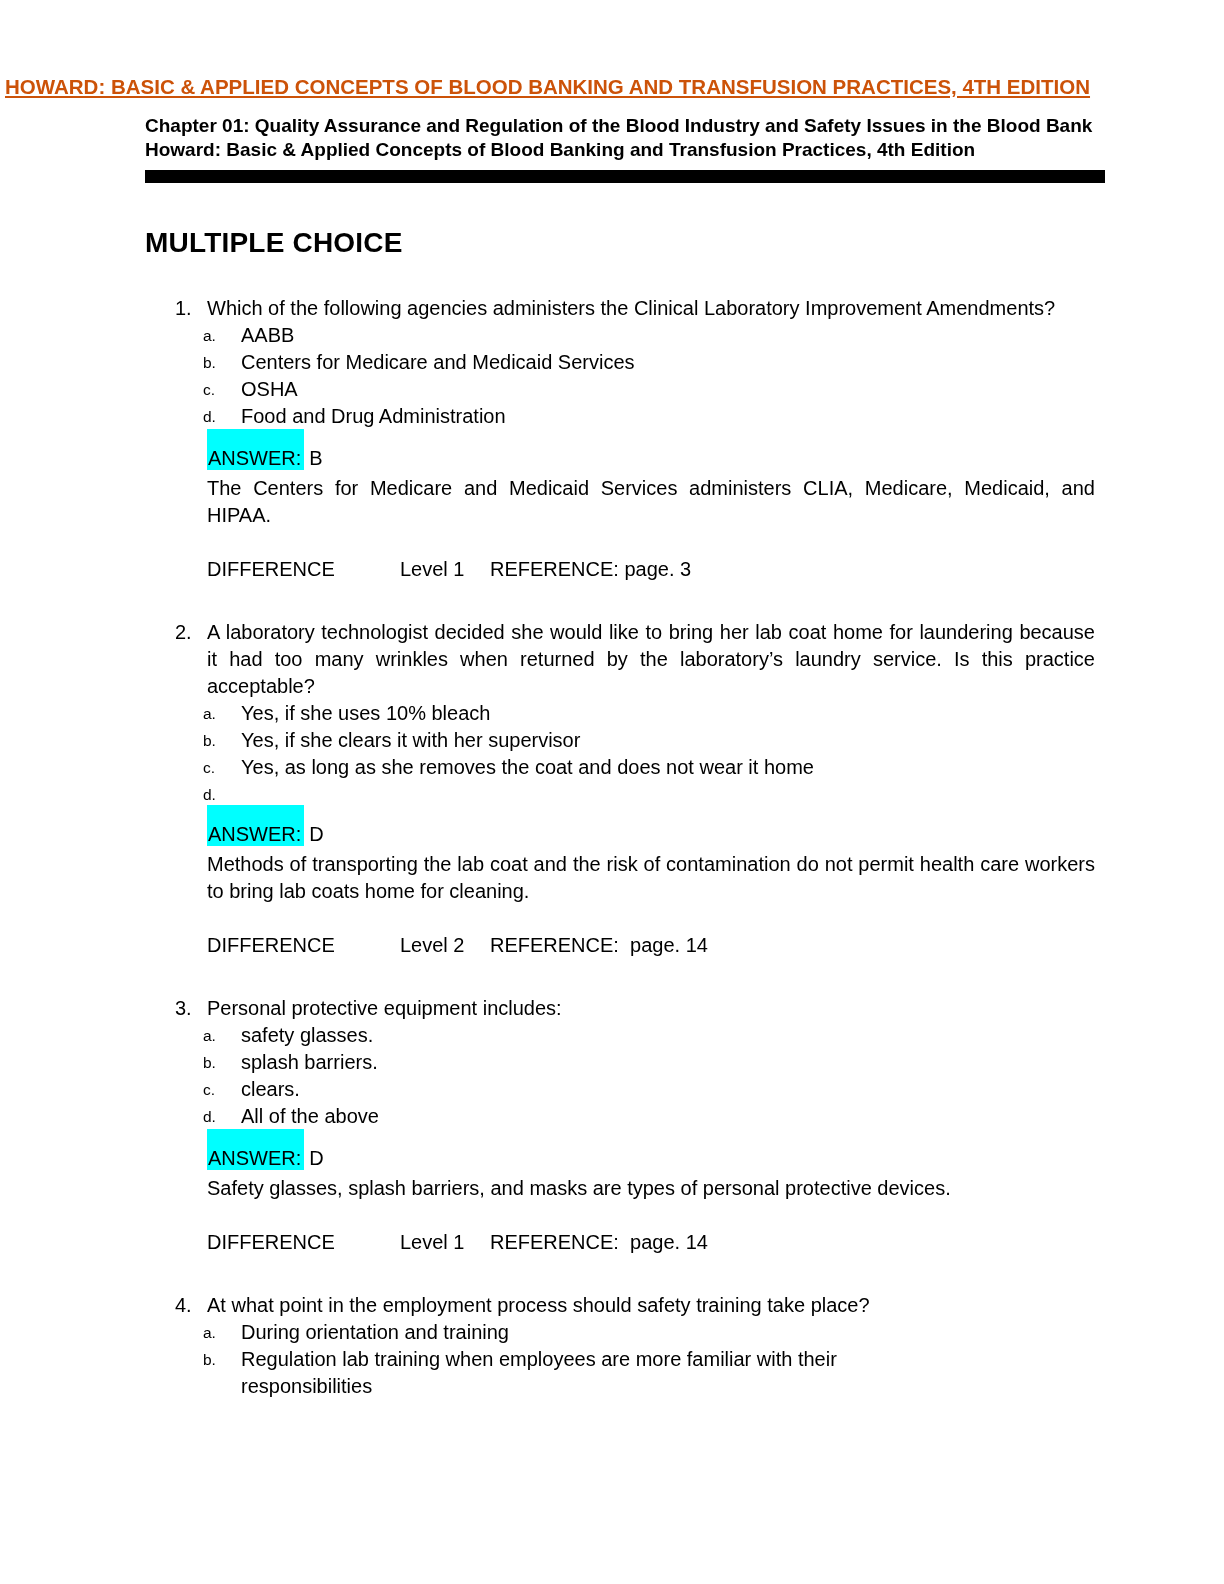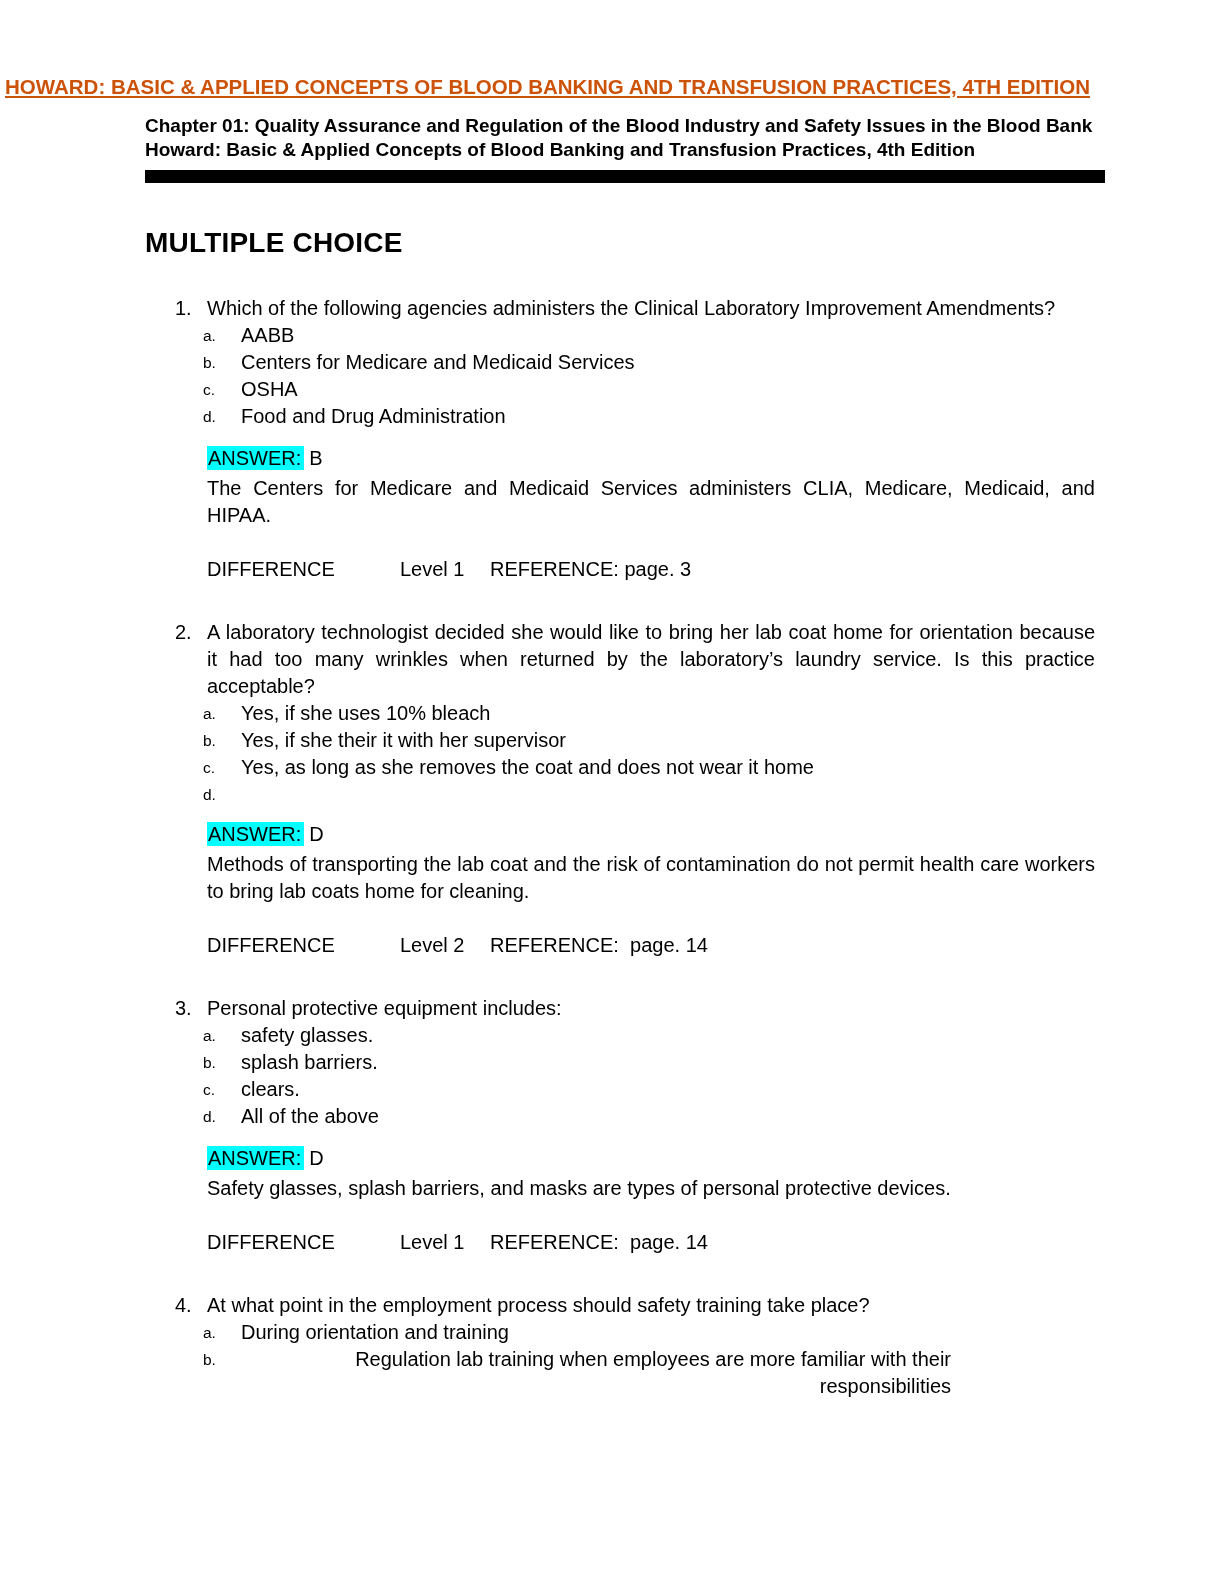--- a/index.html
+++ b/index.html
@@ -48,25 +48,25 @@
   .qnum { width: 32px; flex: 0 0 32px; }
   .qbody { width: 888px; }
   .qtext { text-align: justify; }
   .option { display: flex; margin-left: -4px; }
   .olet {
     width: 38px;
     flex: 0 0 38px;
     font-size: 15.5px;
     padding-top: 4px;
   }
-  .otext { max-width: 710px; text-align: right; }
+  .otext { max-width: 710px; }
   .answer-block { margin-top: 15px; }
   .hl {
     background: var(--answer_highlight, #00ffff);
-    padding: 1px 3px 1px 1px;
+    padding: 18px 3px 1px 1px;
   }
   .answer-letter { padding-left: 5px; }
   .explanation { margin-top: 3px; text-align: justify; }
   .ref-line { margin-top: 27px; }
   .diff-label { display: inline-block; width: 193px; }
   .level { display: inline-block; width: 90px; }
   .ref { white-space: pre; }
 </style>
 </head>
 <body>
@@ -110,29 +110,29 @@
         <div class="answer-line"><span class="hl">ANSWER:</span><span class="answer-letter">B</span></div>
         <div class="explanation">The Centers for Medicare and Medicaid Services administers CLIA, Medicare, Medicaid, and HIPAA.</div>
         <div class="ref-line"><span class="diff-label">DIFFERENCE</span><span class="level">Level 1</span><span class="ref">REFERENCE: page. 3</span></div>
       </div>
     </div>
   </div>
 
   <div class="question">
     <div class="qnum">2.</div>
     <div class="qbody">
-      <div class="qtext">A laboratory technologist decided she would like to bring her lab coat home for orientation because it had too many wrinkles when returned by the laboratory’s laundry service. Is this practice acceptable?</div>
+      <div class="qtext">A laboratory technologist decided she would like to bring her lab coat home for laundering because it had too many wrinkles when returned by the laboratory’s laundry service. Is this practice acceptable?</div>
       <div class="options">
         <div class="option">
           <span class="olet">a.</span>
           <span class="otext">Yes, if she uses 10% bleach</span>
         </div>
         <div class="option">
           <span class="olet">b.</span>
-          <span class="otext">Yes, if she their it with her supervisor</span>
+          <span class="otext">Yes, if she clears it with her supervisor</span>
         </div>
         <div class="option">
           <span class="olet">c.</span>
           <span class="otext">Yes, as long as she removes the coat and does not wear it home</span>
         </div>
         <div class="option">
           <span class="olet">d.</span>
         </div>
       </div>
       <div class="answer-block">

